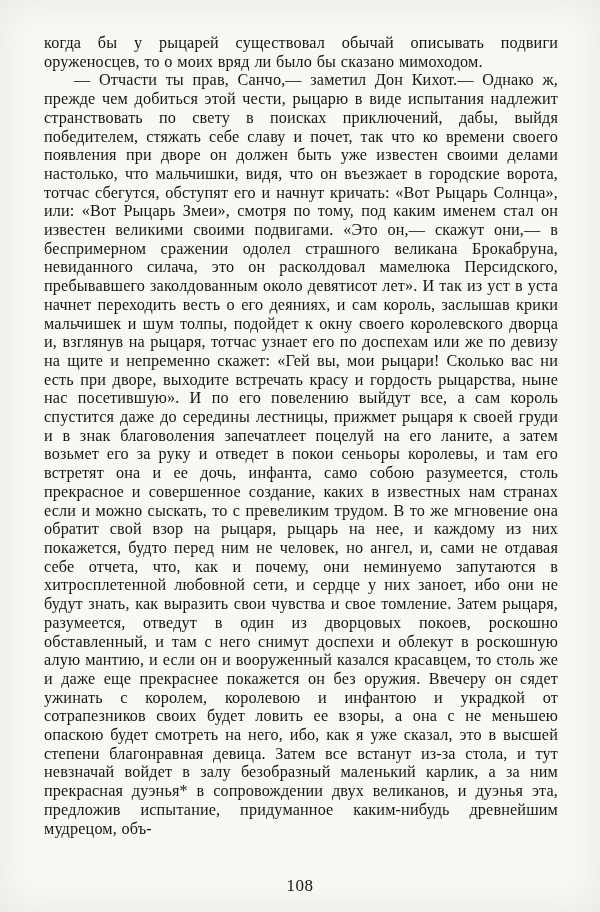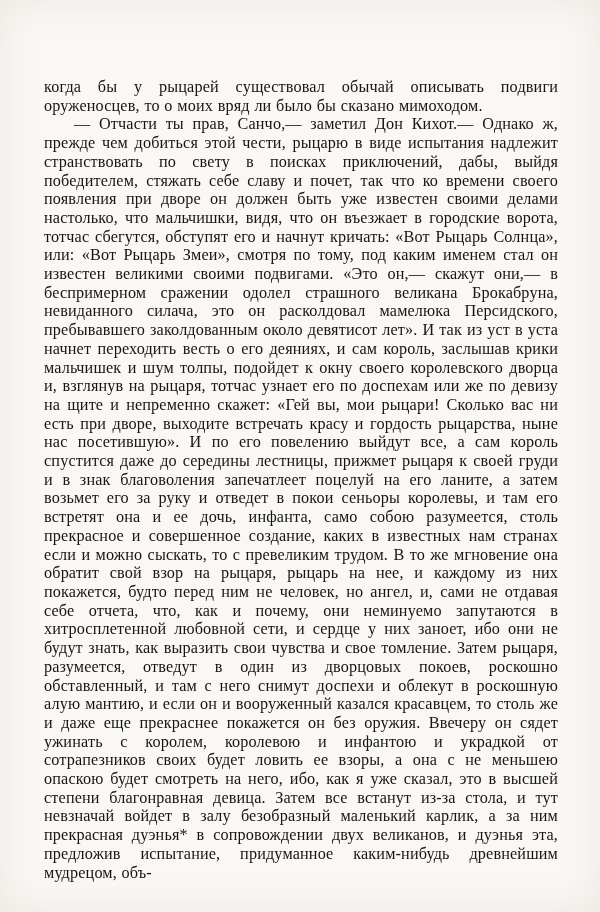--- a/index.html
+++ b/index.html
@@ -19,21 +19,20 @@
     background: #f9f8f4;
     overflow: hidden;
     color: #171513;
     box-shadow: inset 0 0 40px rgba(120,115,100,0.12);
   }
   .text-block {
     position: absolute;
     top: 34px;
     left: 44px;
     width: 514px;
-    margin-top: 44px;
   }
   .text-block p {
     margin: 0;
     text-align: justify;
     font-size: 16.2px;
     line-height: 18.7px;
     letter-spacing: 0.15px;
     word-spacing: 0.5px;
   }
   .text-block p.indent {
@@ -52,13 +51,14 @@
   }
 </style>
 </head>
 <body>
 
 <div class="page">
   <div class="text-block">
     <p class="no-indent">когда бы у рыцарей существовал обычай описывать подвиги оруженосцев, то о моих вряд ли было бы сказано мимоходом.</p>
     <p class="indent">— Отчасти ты прав, Санчо,— заметил Дон Кихот.— Однако ж, прежде чем добиться этой чести, рыцарю в виде испытания надлежит странствовать по свету в поисках приключений, дабы, выйдя победителем, стяжать себе славу и почет, так что ко времени своего появления при дворе он должен быть уже известен своими делами настолько, что мальчишки, видя, что он въезжает в городские ворота, тотчас сбегутся, обступят его и начнут кричать: «Вот Рыцарь Солнца», или: «Вот Рыцарь Змеи», смотря по тому, под каким именем стал он известен великими своими подвигами. «Это он,— скажут они,— в беспримерном сражении одолел страшного великана Брокабруна, невиданного силача, это он расколдовал мамелюка Персидского, пребывавшего заколдованным около девятисот лет». И так из уст в уста начнет переходить весть о его деяниях, и сам король, заслышав крики мальчишек и шум толпы, подойдет к окну своего королевского дворца и, взглянув на рыцаря, тотчас узнает его по доспехам или же по девизу на щите и непременно скажет: «Гей вы, мои рыцари! Сколько вас ни есть при дворе, выходите встречать красу и гордость рыцарства, ныне нас посетившую». И по его повелению выйдут все, а сам король спустится даже до середины лестницы, прижмет рыцаря к своей груди и в знак благоволения запечатлеет поцелуй на его ланите, а затем возьмет его за руку и отведет в покои сеньоры королевы, и там его встретят она и ее дочь, инфанта, само собою разумеется, столь прекрасное и совершенное создание, каких в известных нам странах если и можно сыскать, то с превеликим трудом. В то же мгновение она обратит свой взор на рыцаря, рыцарь на нее, и каждому из них покажется, будто перед ним не человек, но ангел, и, сами не отдавая себе отчета, что, как и почему, они неминуемо запутаются в хитросплетенной любовной сети, и сердце у них заноет, ибо они не будут знать, как выразить свои чувства и свое томление. Затем рыцаря, разумеется, отведут в один из дворцовых покоев, роскошно обставленный, и там с него снимут доспехи и облекут в роскошную алую мантию, и если он и вооруженный казался красавцем, то столь же и даже еще прекраснее покажется он без оружия. Ввечеру он сядет ужинать с королем, королевою и инфантою и украдкой от сотрапезников своих будет ловить ее взоры, а она с не меньшею опаскою будет смотреть на него, ибо, как я уже сказал, это в высшей степени благонравная девица. Затем все встанут из-за стола, и тут невзначай войдет в залу безобразный маленький карлик, а за ним прекрасная дуэнья* в сопровождении двух великанов, и дуэнья эта, предложив испытание, придуманное каким-нибудь древнейшим мудрецом, объ-</p>
   </div>
+  <div class="page-number">108</div>
 </div>
 
 </body></html>

